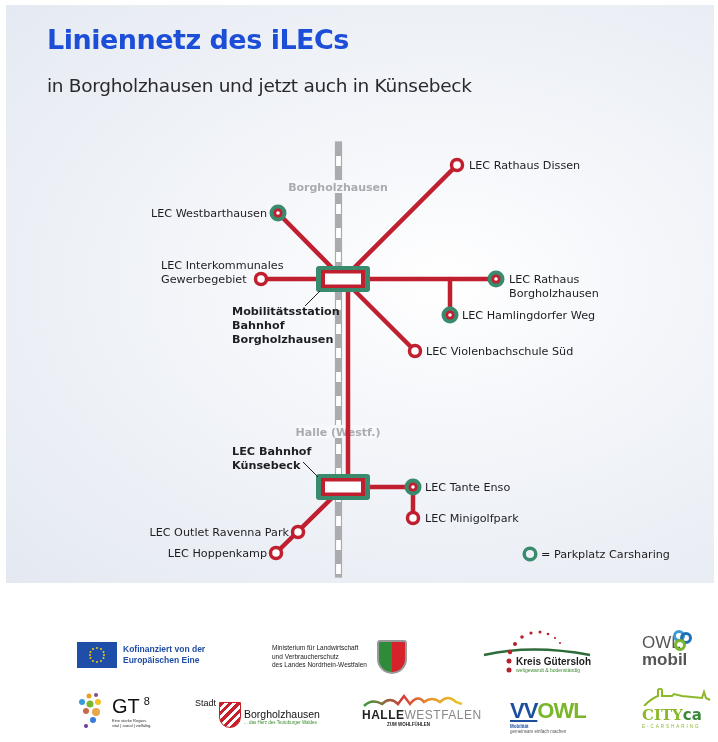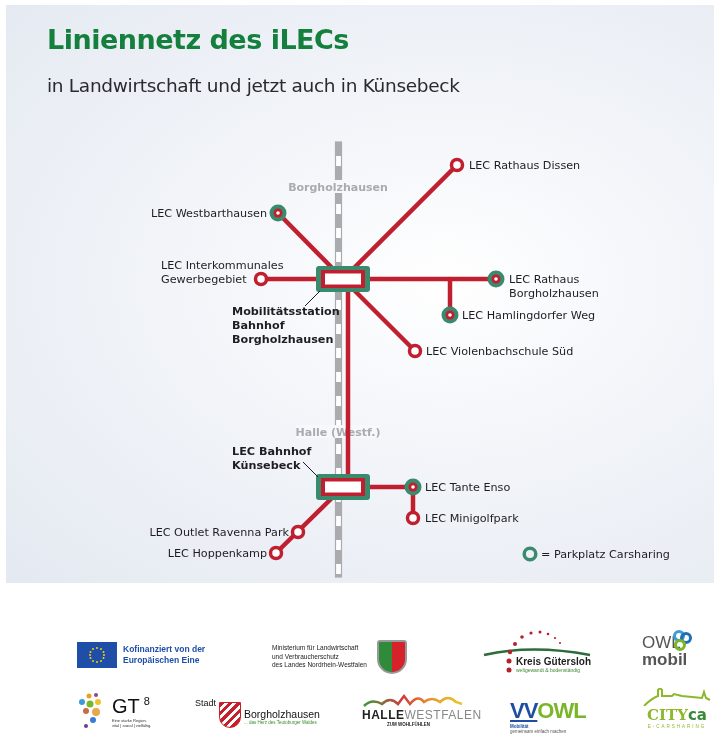--- a/index.html
+++ b/index.html
@@ -5,21 +5,21 @@
   * { box-sizing: border-box; margin: 0; padding: 0; }
   html, body { width: 718px; height: 742px; background: #ffffff; overflow: hidden; }
   body { position: relative; font-family: "DejaVu Sans", "Liberation Sans", sans-serif; color: #222; }
 
   .panel {
     position: absolute; left: 6px; top: 5px; width: 708px; height: 578px;
     background: radial-gradient(ellipse at 62% 48%, #ffffff 0%, #f4f6fa 35%, #e4e9f1 100%);
   }
   .title {
     position: absolute; left: 47px; top: 24px;
-    font-size: 27px; font-weight: bold; color: #15803d; letter-spacing: -0.5px;
+    font-size: 27px; font-weight: bold; color: #1d4ed8; letter-spacing: -0.5px;
   }
   .subtitle {
     position: absolute; left: 47px; top: 72px;
     font-size: 18.5px; color: #2a2a2e; line-height: 27px; letter-spacing: -0.3px;
   }
   svg.map { position: absolute; left: 0; top: 0; }
   .lbl { font-family: "DejaVu Sans", "Liberation Sans", sans-serif; font-size: 11.2px; fill: #1e1e22; }
   .lbl-b { font-weight: bold; }
   .town { font-family: "DejaVu Sans", "Liberation Sans", sans-serif; font-size: 11px; font-weight: bold; fill: #a9abaf; }
 
@@ -43,21 +43,21 @@
   .cityca { font-size: 15px; color: #8cb829; font-family: "DejaVu Serif", serif; font-weight: bold; }
   .tiny { font-size: 4.5px; color: #555; font-family: "Liberation Sans", sans-serif; }
 </style>
 </head>
 <body>
 
 <div class="panel"></div>
 
 <div class="title">Liniennetz des iLECs</div>
 <div class="subtitle">
-  <div>in Landwirtschaft und jetzt auch in Künsebeck</div>
+  <div>in Borgholzhausen und jetzt auch in Künsebeck</div>
 </div>
 
 <svg class="map" width="718" height="600" viewBox="0 0 718 600">
 
   <g>
     <rect x="335.5" y="142" width="6" height="435" fill="#ffffff" stroke="#a9abaf" stroke-width="1.2"></rect>
     <line x1="338.5" y1="142" x2="338.5" y2="577" stroke="#a9abaf" stroke-width="5" stroke-dasharray="14 10"></line>
   </g>
 
   <rect x="289" y="180" width="98" height="13" fill="#f7f8fb"></rect>
@@ -259,20 +259,20 @@
     <div class="halle-name"><b style="color:#222;">HALLE</b><span style="color:#888;">WESTFALEN</span></div>
     <div class="tiny" style="color:#222; font-weight:bold; margin-left:25px;">ZUM WOHLFÜHLEN</div>
   </div>
 
   <div class="logo" style="left:474px; top:98px; flex-direction:column; align-items:flex-start;">
     <div class="vv"><span style="color:#1e4ea0;text-decoration:underline;">VV</span><span style="color:#7ab629;">OWL</span></div>
     <div class="tiny" style="color:#1e4ea0; font-weight:bold;">Mobilität</div>
     <div class="tiny">gemeinsam einfach machen</div>
   </div>
 
-  <div class="logo" style="left:606px; top:88px; flex-direction:column; align-items:center;">
+  <div class="logo" style="left:606px; top:88px; flex-direction:column; align-items:flex-start;">
     <svg width="70" height="18" viewBox="0 0 70 18">
       <path d="M2 18 Q10 10 16 8 L16 2 L18 0 L20 2 L20 8 L30 8 L32 6 L40 8 L60 10 L62 4 L64 10 L68 12" stroke="#8cb829" stroke-width="2" fill="none"></path>
     </svg>
     <div class="cityca"><span>CITY</span><span style="font-family:'DejaVu Sans',sans-serif; color:#3a8a3a;">ca</span></div>
     <div class="tiny" style="color:#8cb829; letter-spacing:2px;">E-CARSHARING</div>
   </div>
 </div>
 
 </body></html>

